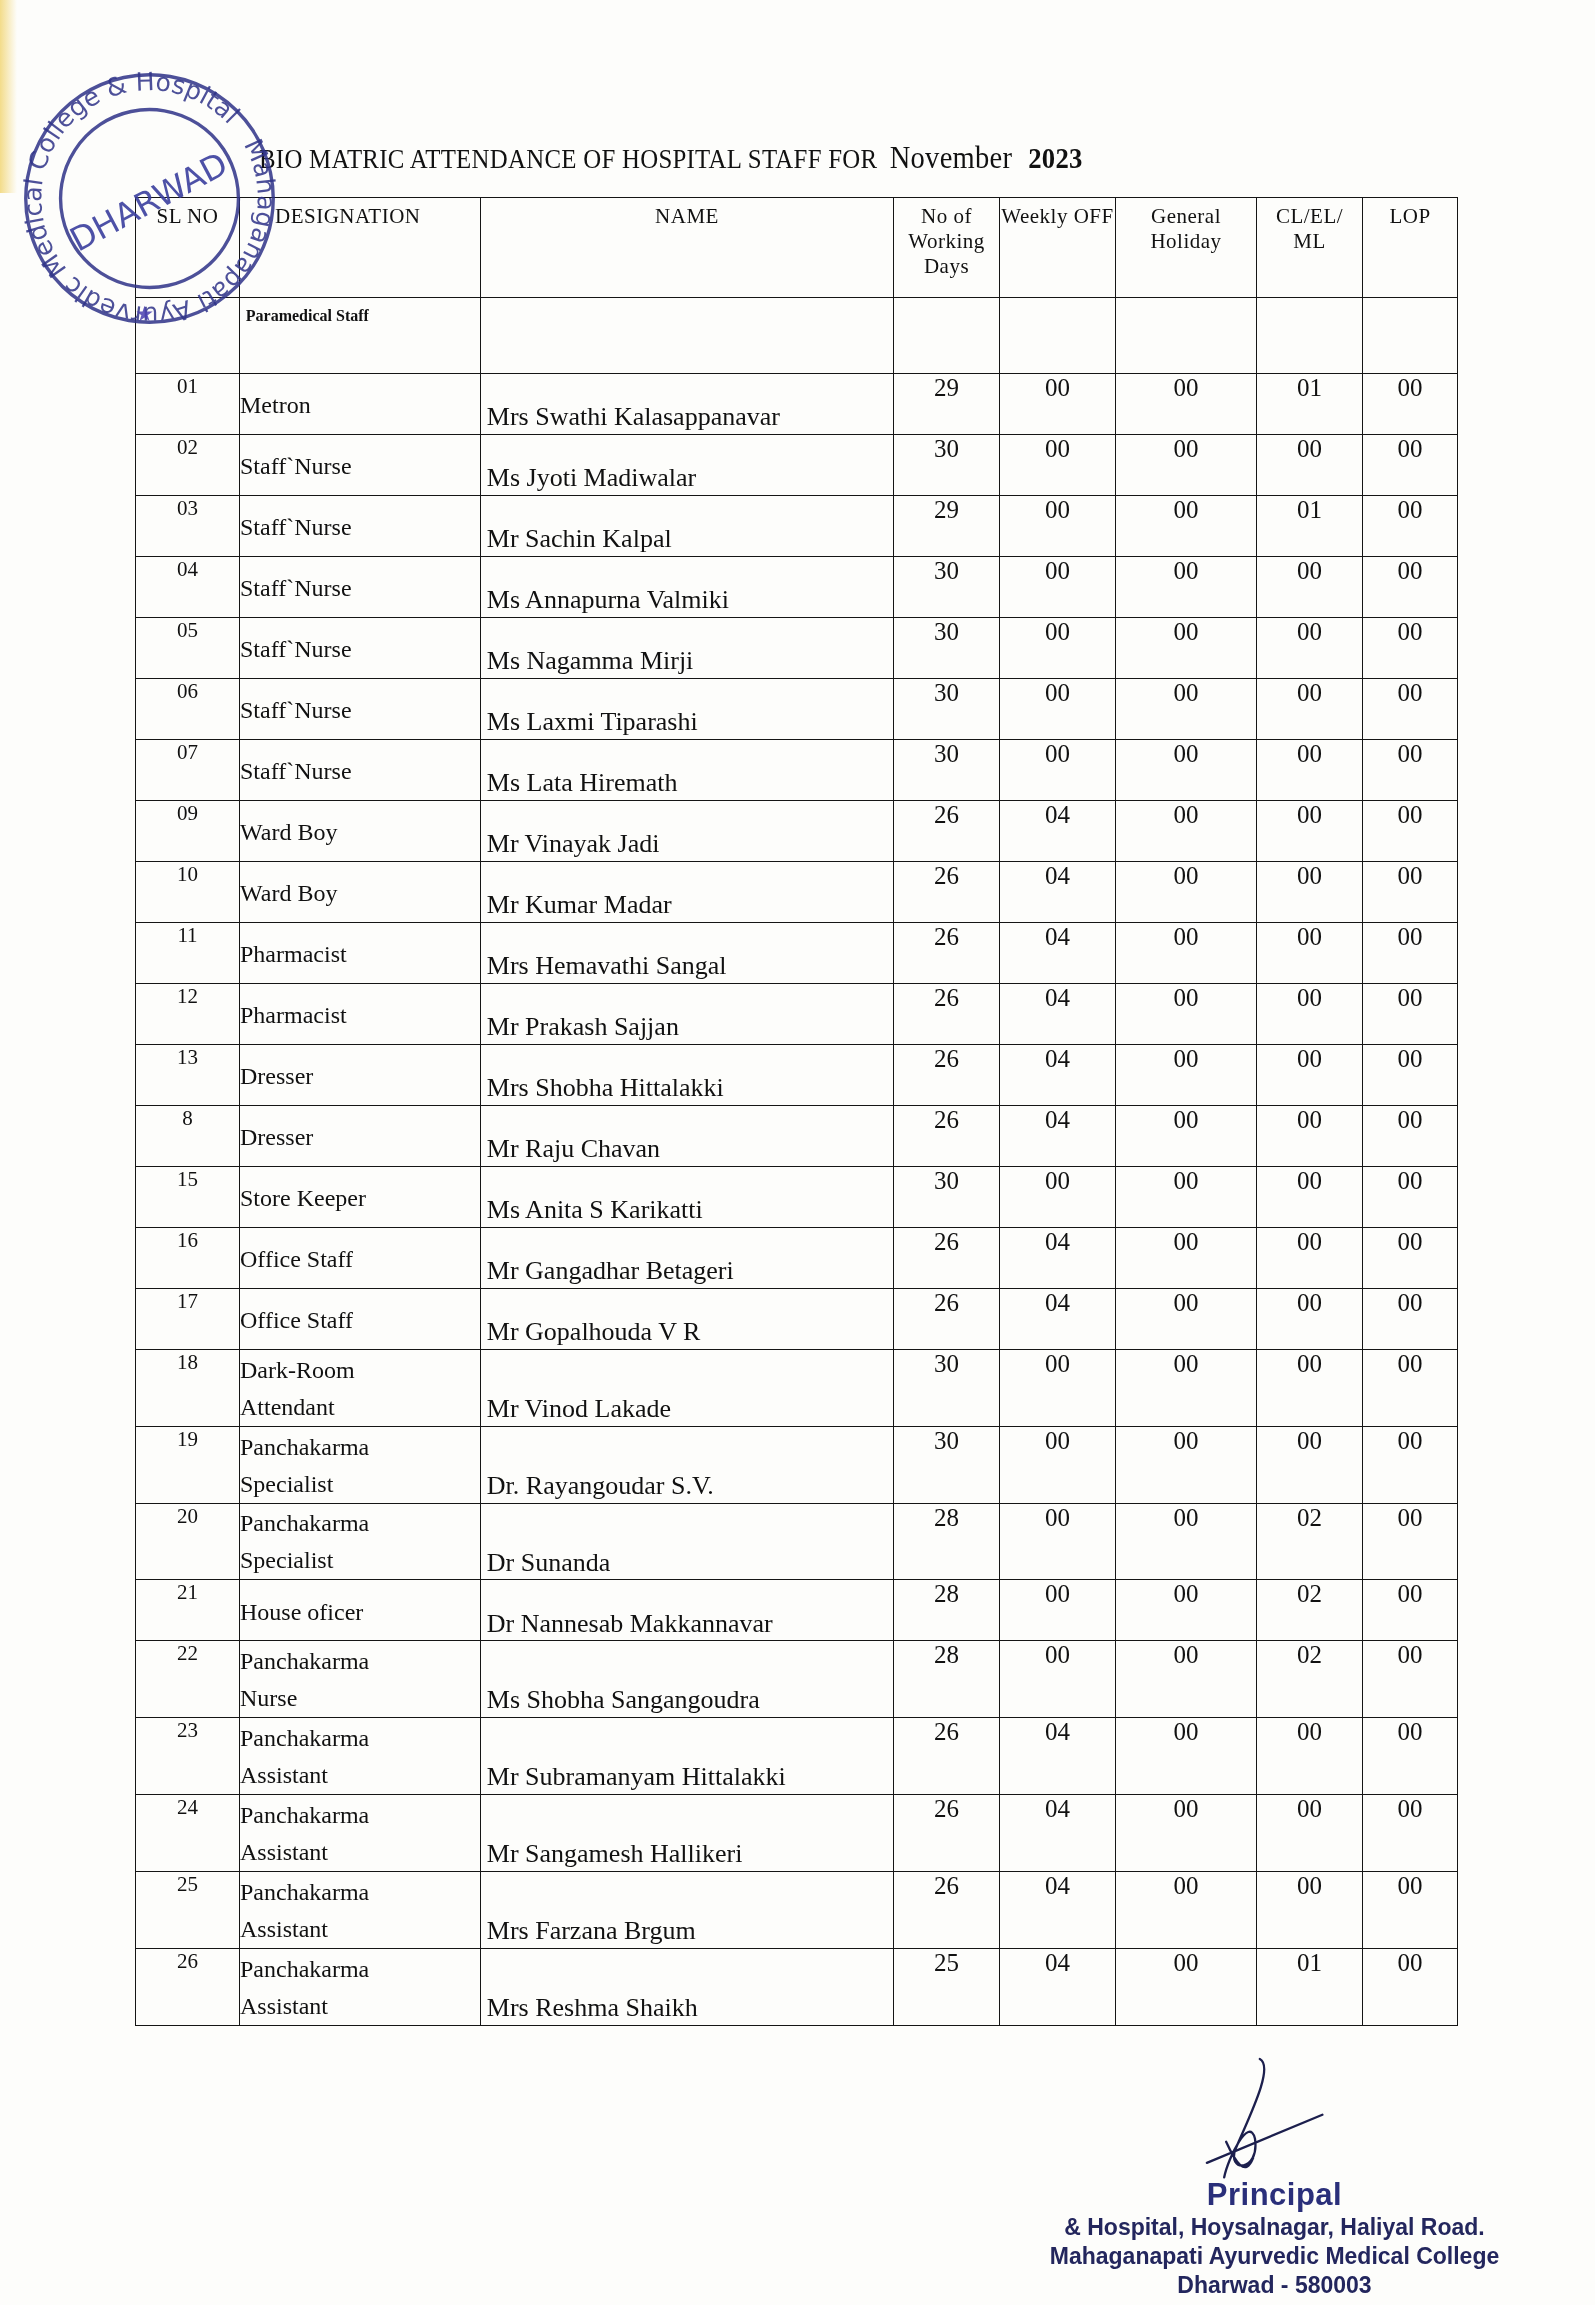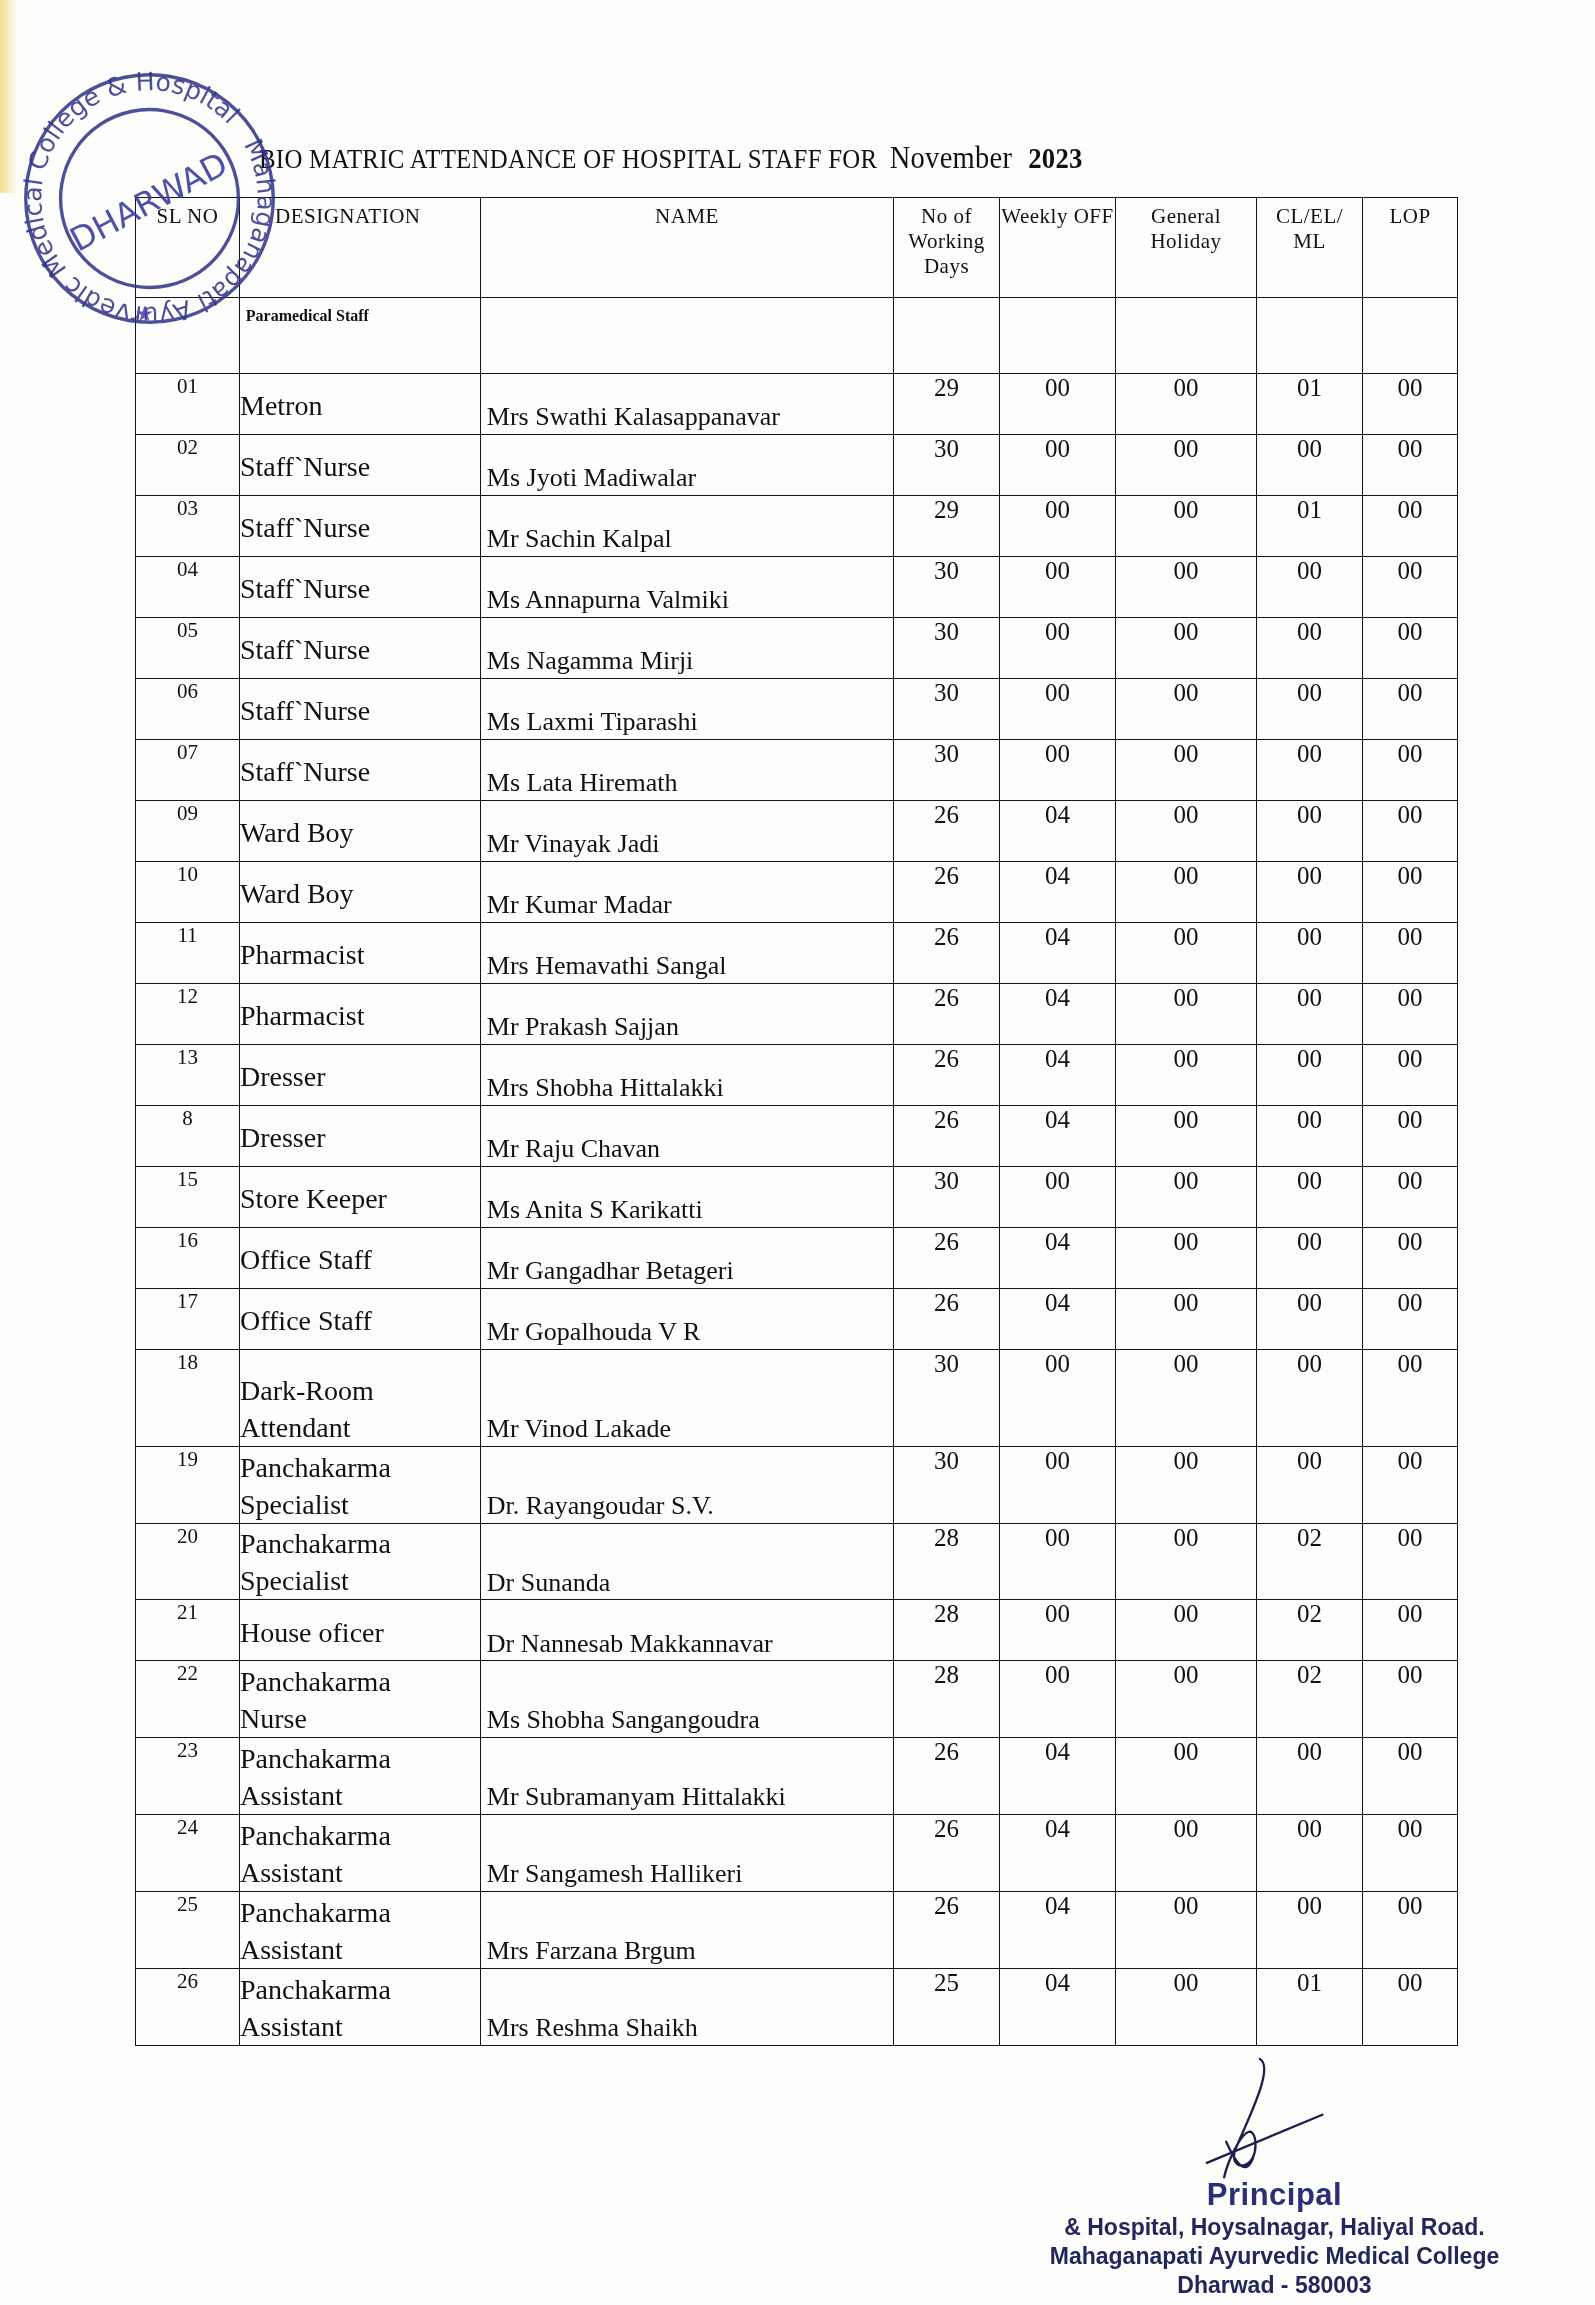--- a/index.html
+++ b/index.html
@@ -30,21 +30,21 @@
   }
   table.att th {
     font-weight: normal; font-size: 21px; line-height: 25px; height: 93px;
     text-transform: none; padding-top: 5.8px; text-align: center;
     font-family: "Liberation Serif", serif; letter-spacing: 0.5px;
   }
   table.att th.desig-h { text-align: left; padding-left: 35px; }
   .section-row td { height: 75px; }
   .section-label { font-weight: bold; font-size: 16px; padding: 9.7px 0 0 5.8px; display: block; }
   td.sl { text-align: center; font-size: 21px; padding-top: 7.7px; }
-  td.desig { font-size: 28px; padding-left: 3.9px; line-height: 37px; }
+  td.desig { font-size: 24px; padding-left: 3.9px; line-height: 37px; }
   td.desig .d1 { display: block; padding-top: 13.5px; }
   td.desig.two .d1 { padding-top: 1.9px; }
   td.name { font-size: 26px; padding-left: 5.8px; position: relative; margin-left: 28px; }
   td.name span { position: absolute; left: 5.8px; bottom: 1.9px; white-space: nowrap; }
   td.num { text-align: center; font-size: 25px; padding-top: 7.7px; font-family: "Liberation Serif", serif; }
   tr.r1 td { height: 60px; }
   tr.r2 td { height: 72px; }
 
   .stamp {
     position: absolute; left: 19.3px; top: 68px; width: 261px; height: 261px;
@@ -327,21 +327,21 @@
         </td>
         <td class="num">26</td>
         <td class="num">04</td>
         <td class="num">00</td>
         <td class="num">00</td>
         <td class="num">00</td>
       </tr>
       <tr class="r2">
         <td class="sl">18</td>
         <td class="desig two">
-          <span class="d1" style="display: block; margin-top: 20px;">Dark-Room</span>
+          <span class="d1" style="display: block;">Dark-Room</span>
           <span class="d2" style="display: block;">Attendant</span>
         </td>
         <td class="name">
           <span>Mr Vinod Lakade</span>
         </td>
         <td class="num">30</td>
         <td class="num">00</td>
         <td class="num">00</td>
         <td class="num">00</td>
         <td class="num">00</td>

